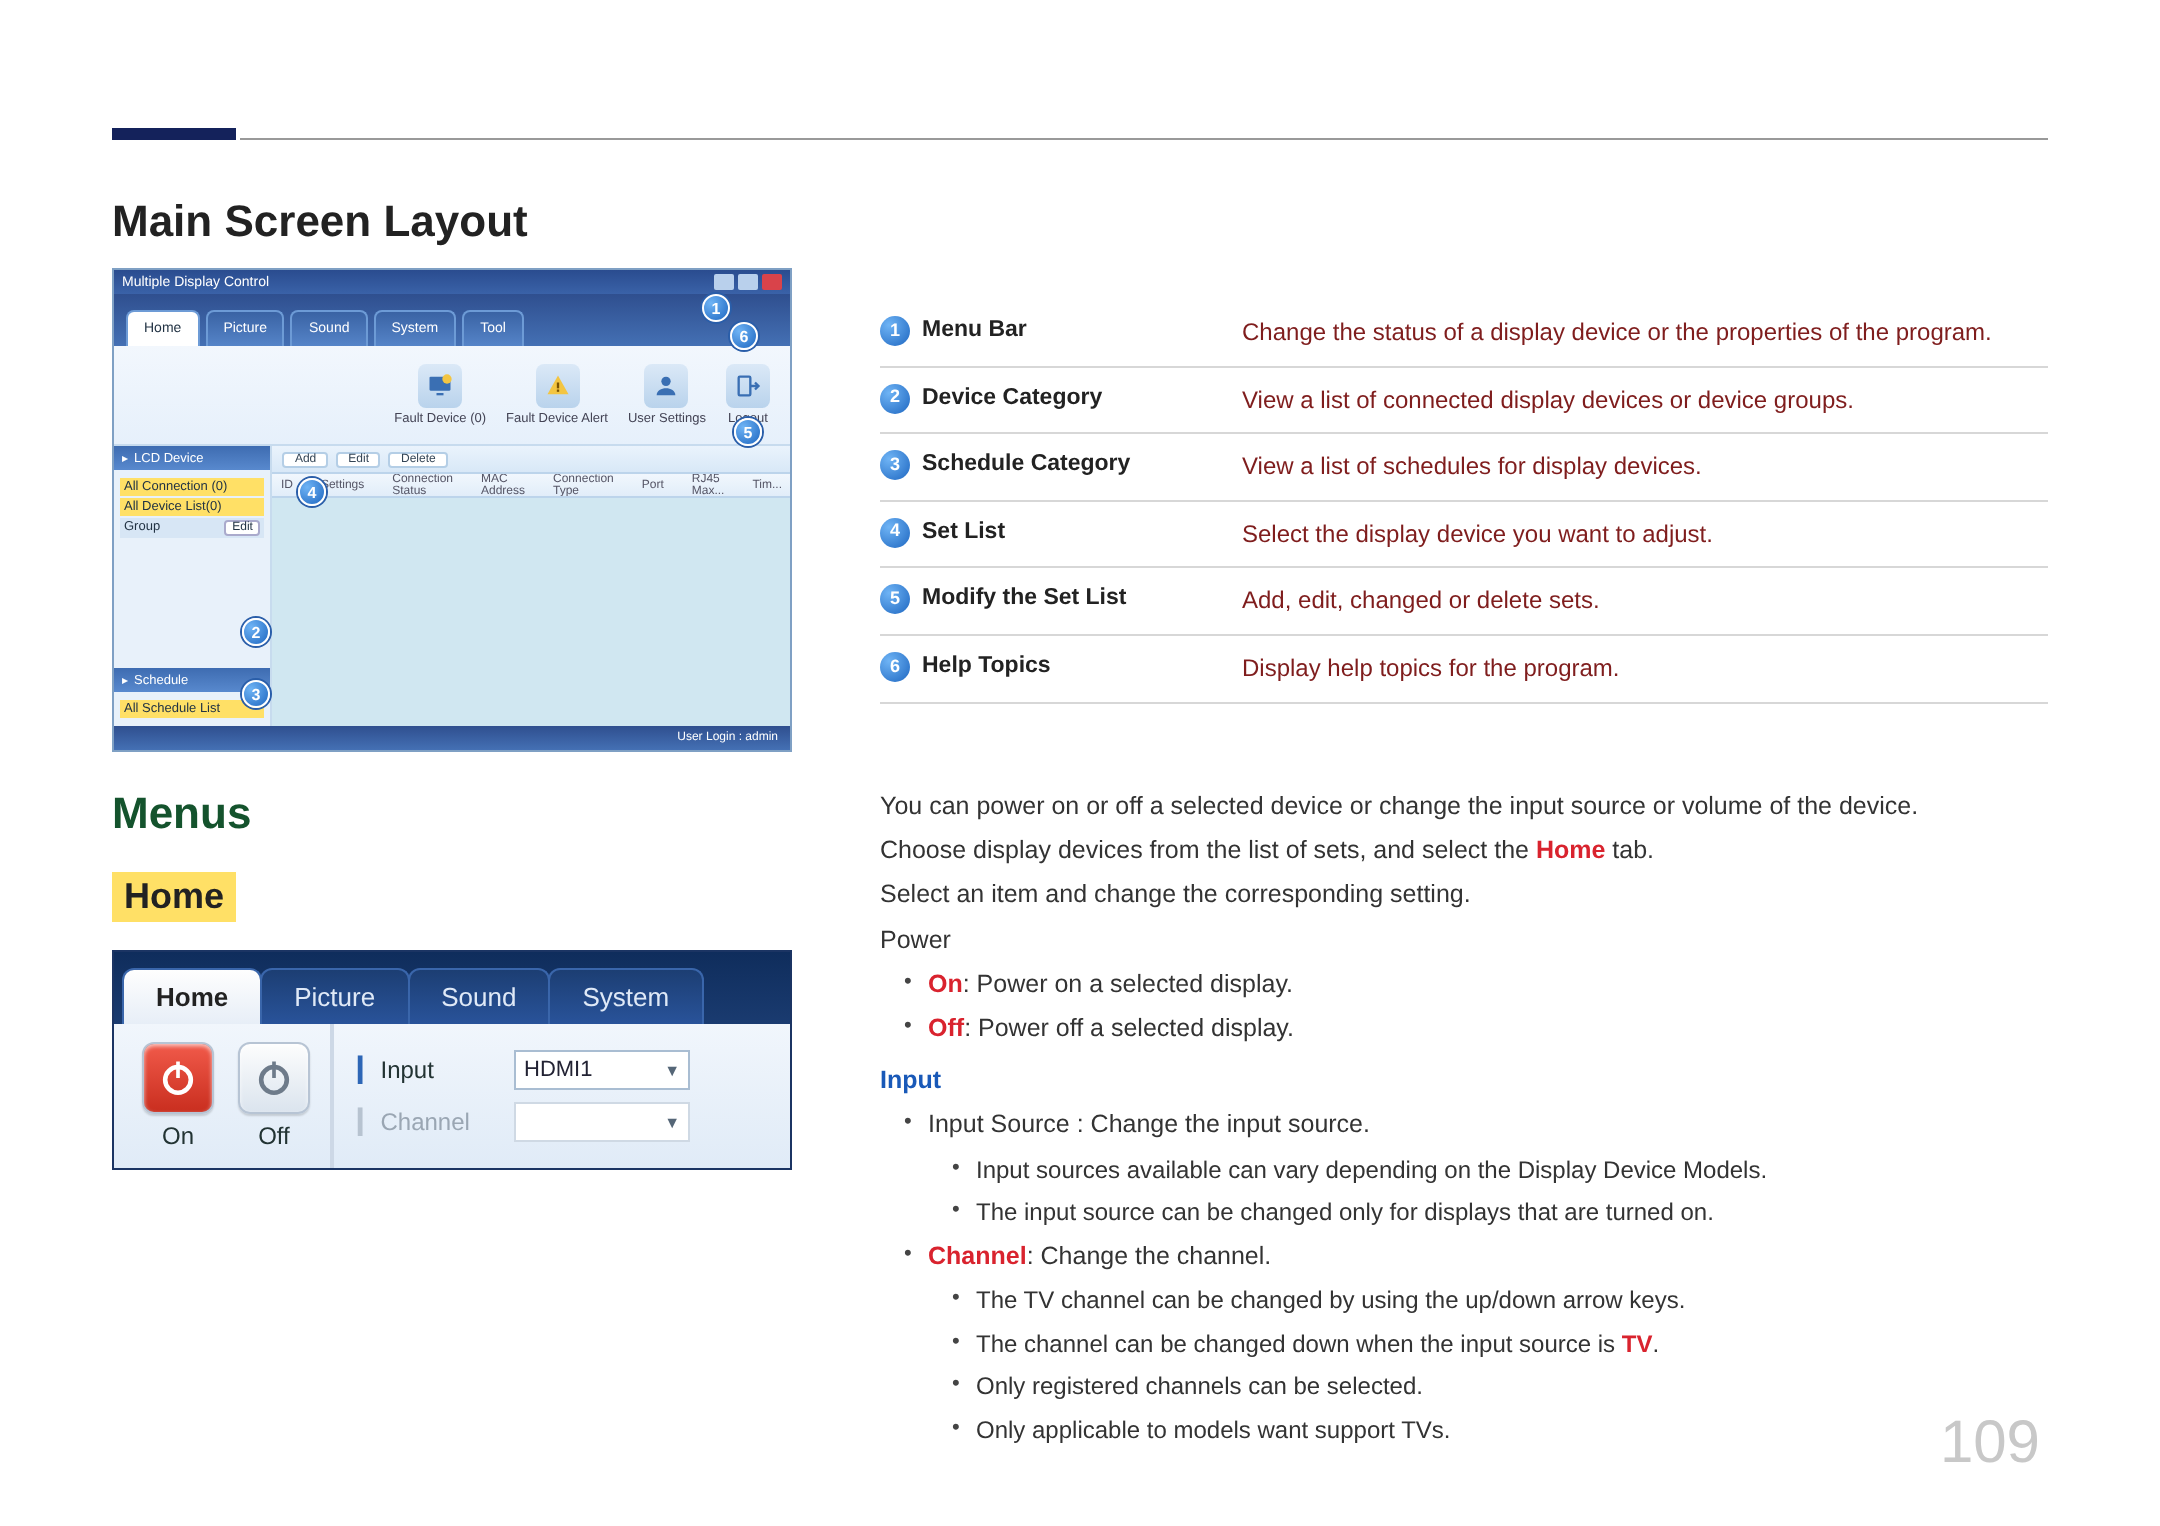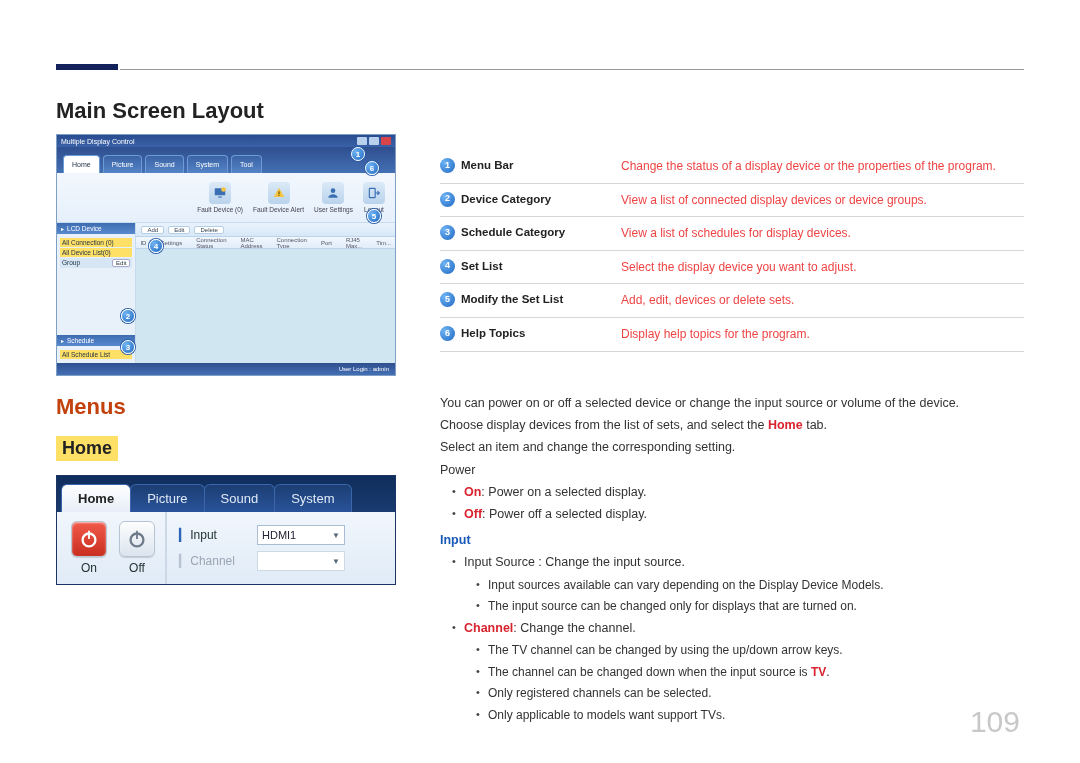--- a/index.html
+++ b/index.html
@@ -30,21 +30,21 @@
   h1.screen-title {
     font-size: 22px;
     font-weight: 600;
     color: #222;
     margin-top: 62px;
     margin-bottom: 10px;
   }
   h1.menus-title {
     font-size: 22px;
     font-weight: 600;
-    color: #c2410c;
+    color: #14532d;
     margin-top: 18px;
     margin-bottom: 10px;
   }
   .columns { display: flex; gap: 44px; }
   .col-left { width: 340px; flex: 0 0 340px; }
   .col-right { flex: 1 1 auto; font-size: 12.5px; line-height: 1.55; color: #333; }
 
   
   .mdc-win {
     width: 340px; height: 242px;
@@ -146,21 +146,21 @@
 
   
   .legend { margin-top: 16px;}
   .legend-row { display:flex;align-items:flex-start;border-bottom:1px solid #d7d7d7;padding:7px 0;}
   .legend-num {
     width:15px;height:15px;border-radius:50%;flex:0 0 15px;
     background:radial-gradient(circle at 30% 30%,#6fb4f5,#1e67c1);
     color:#fff;font-size:9px;font-weight:700;display:flex;align-items:center;justify-content:center;margin-top:1px;margin-right:6px;
   }
   .legend-term { width:160px;font-size:11.5px;font-weight:700;color:#222;}
-  .legend-desc { flex:1;font-size:12px;color:#ef4444;}
+  .legend-desc { flex:1;font-size:12px;color:#7f1d1d;}
 
   
   .body-text p{margin:3px 0;}
   .body-text ul{list-style:none;margin:3px 0 3px 10px;}
   .body-text ul>li{position:relative;padding-left:14px;margin:3px 0;}
   .body-text ul>li::before{content:"•";position:absolute;left:2px;top:0;font-size:11px;color:#444;}
   .sub-list{list-style:none;margin:2px 0 2px 12px;}
   .sub-list>li{position:relative;padding-left:14px;margin:2px 0;font-size:12px;}
   .sub-list>li::before{content:"–";position:absolute;left:0;top:0;color:#555;}
   .k-red{color:#d9232e;font-weight:700;}
@@ -352,21 +352,21 @@
           <div class="legend-desc">View a list of schedules for display devices.</div>
         </div>
         <div class="legend-row">
           <div class="legend-num">4</div>
           <div class="legend-term">Set List</div>
           <div class="legend-desc">Select the display device you want to adjust.</div>
         </div>
         <div class="legend-row">
           <div class="legend-num">5</div>
           <div class="legend-term">Modify the Set List</div>
-          <div class="legend-desc">Add, edit, devices or delete sets.</div>
+          <div class="legend-desc">Add, edit, changed or delete sets.</div>
         </div>
         <div class="legend-row">
           <div class="legend-num">6</div>
           <div class="legend-term">Help Topics</div>
           <div class="legend-desc">Display help topics for the program.</div>
         </div>
       </div>
 
       <div class="body-text" style="margin-top:42px;">
         <p>You can power on or off a selected device or change the input source or volume of the device.</p>

